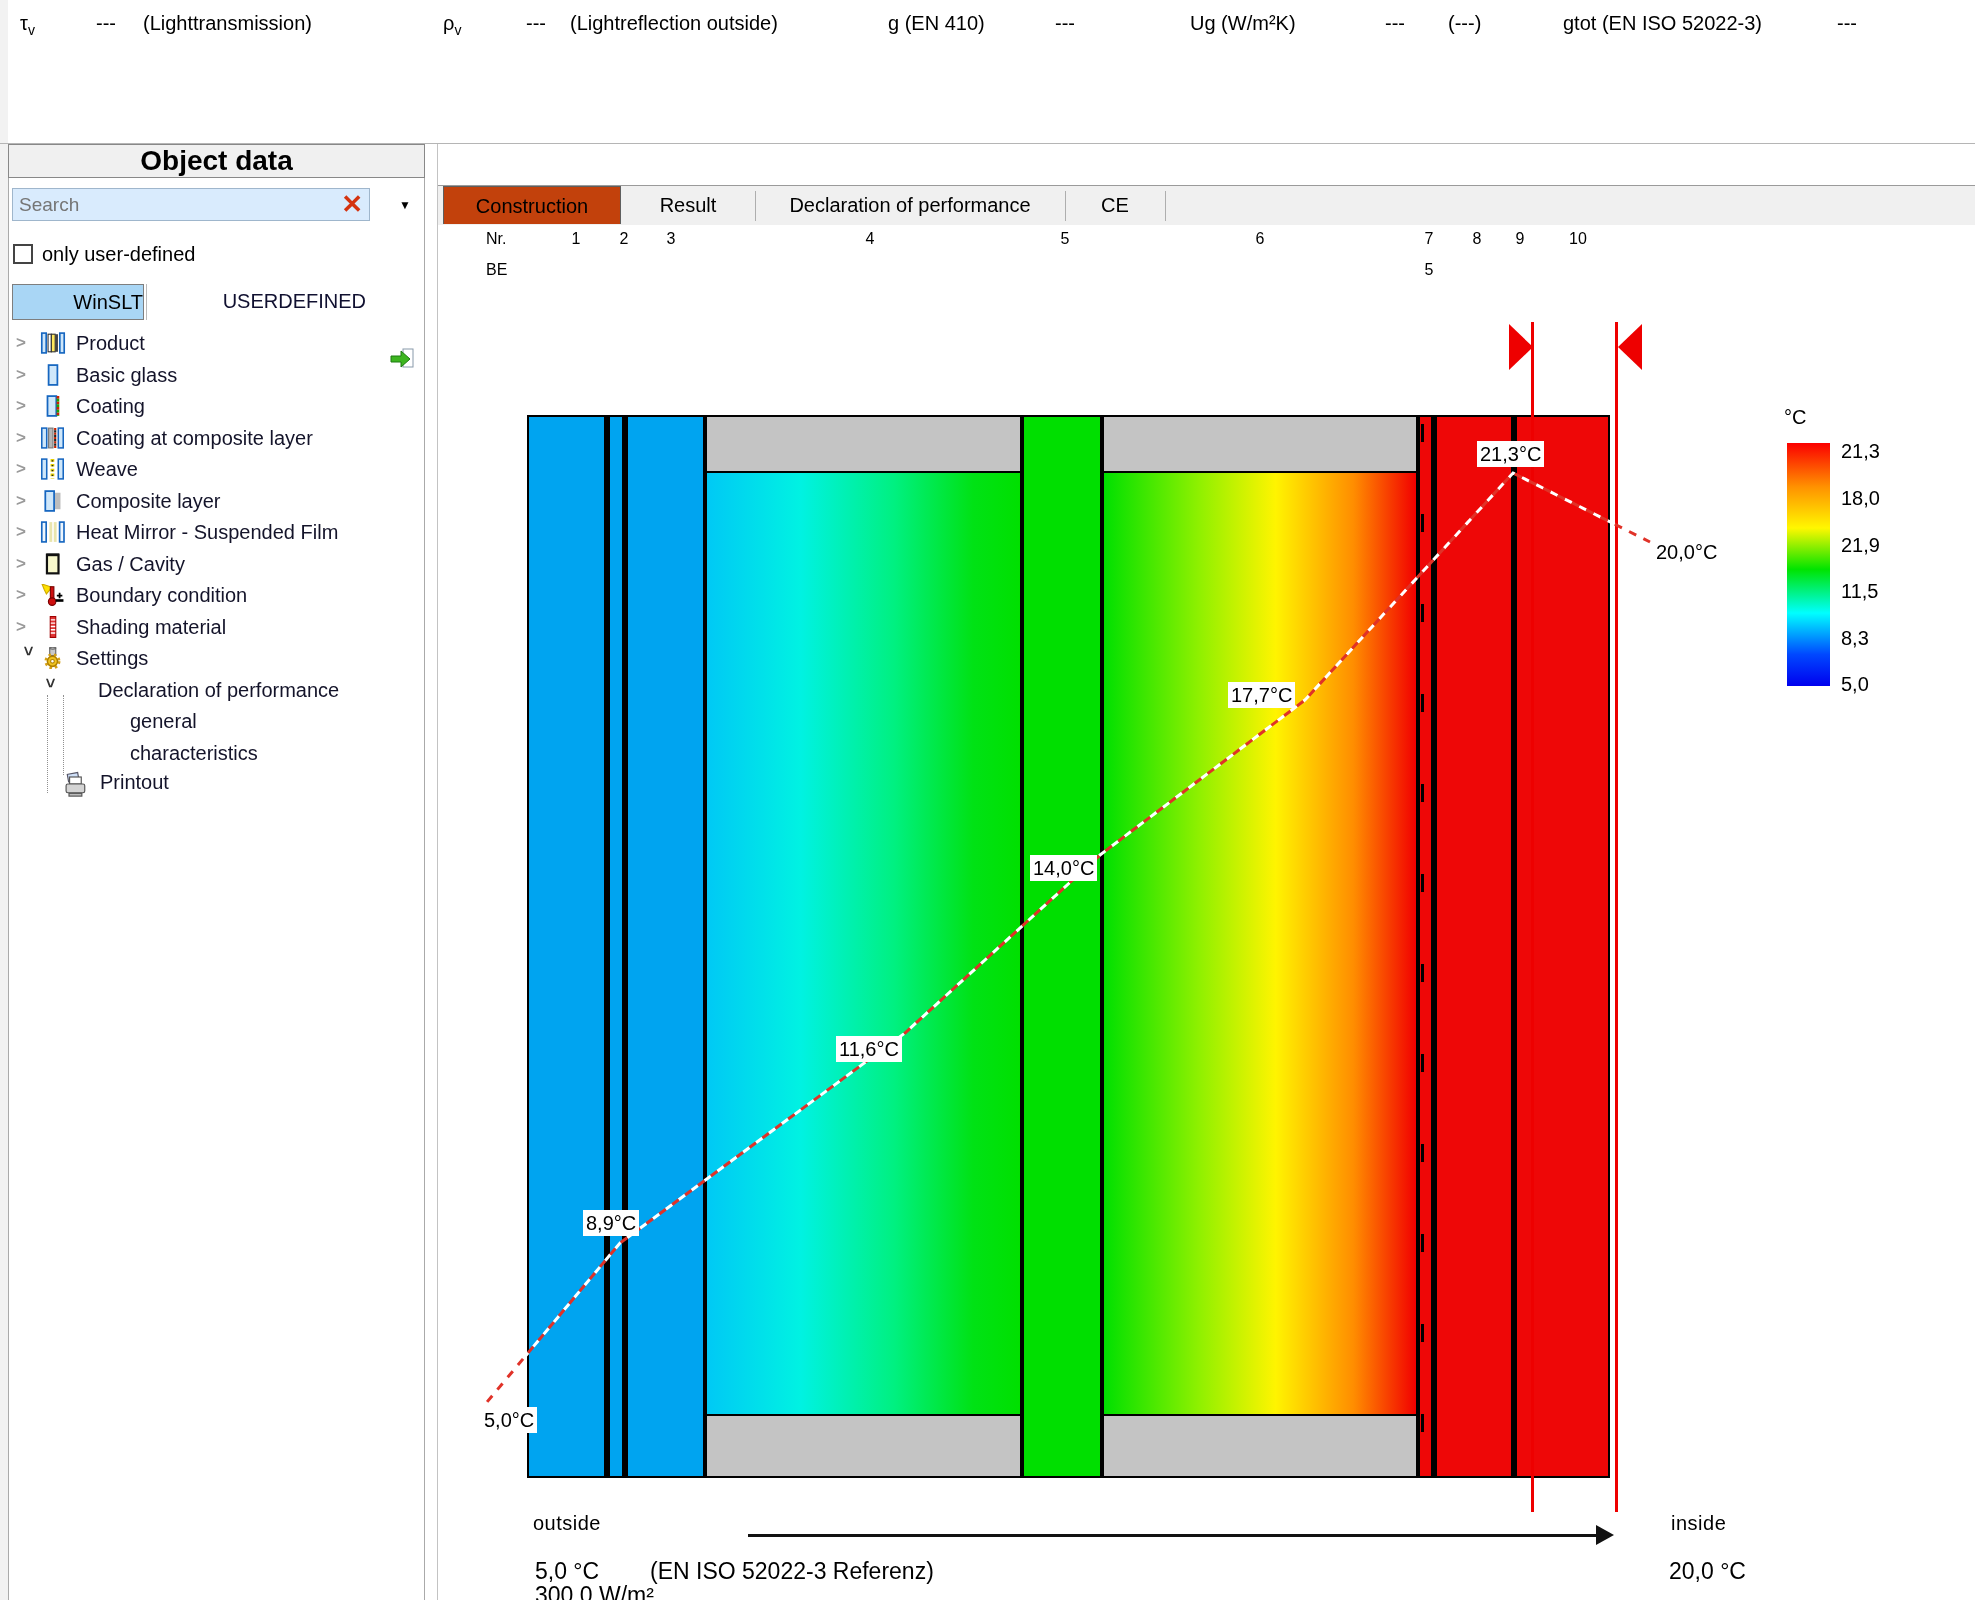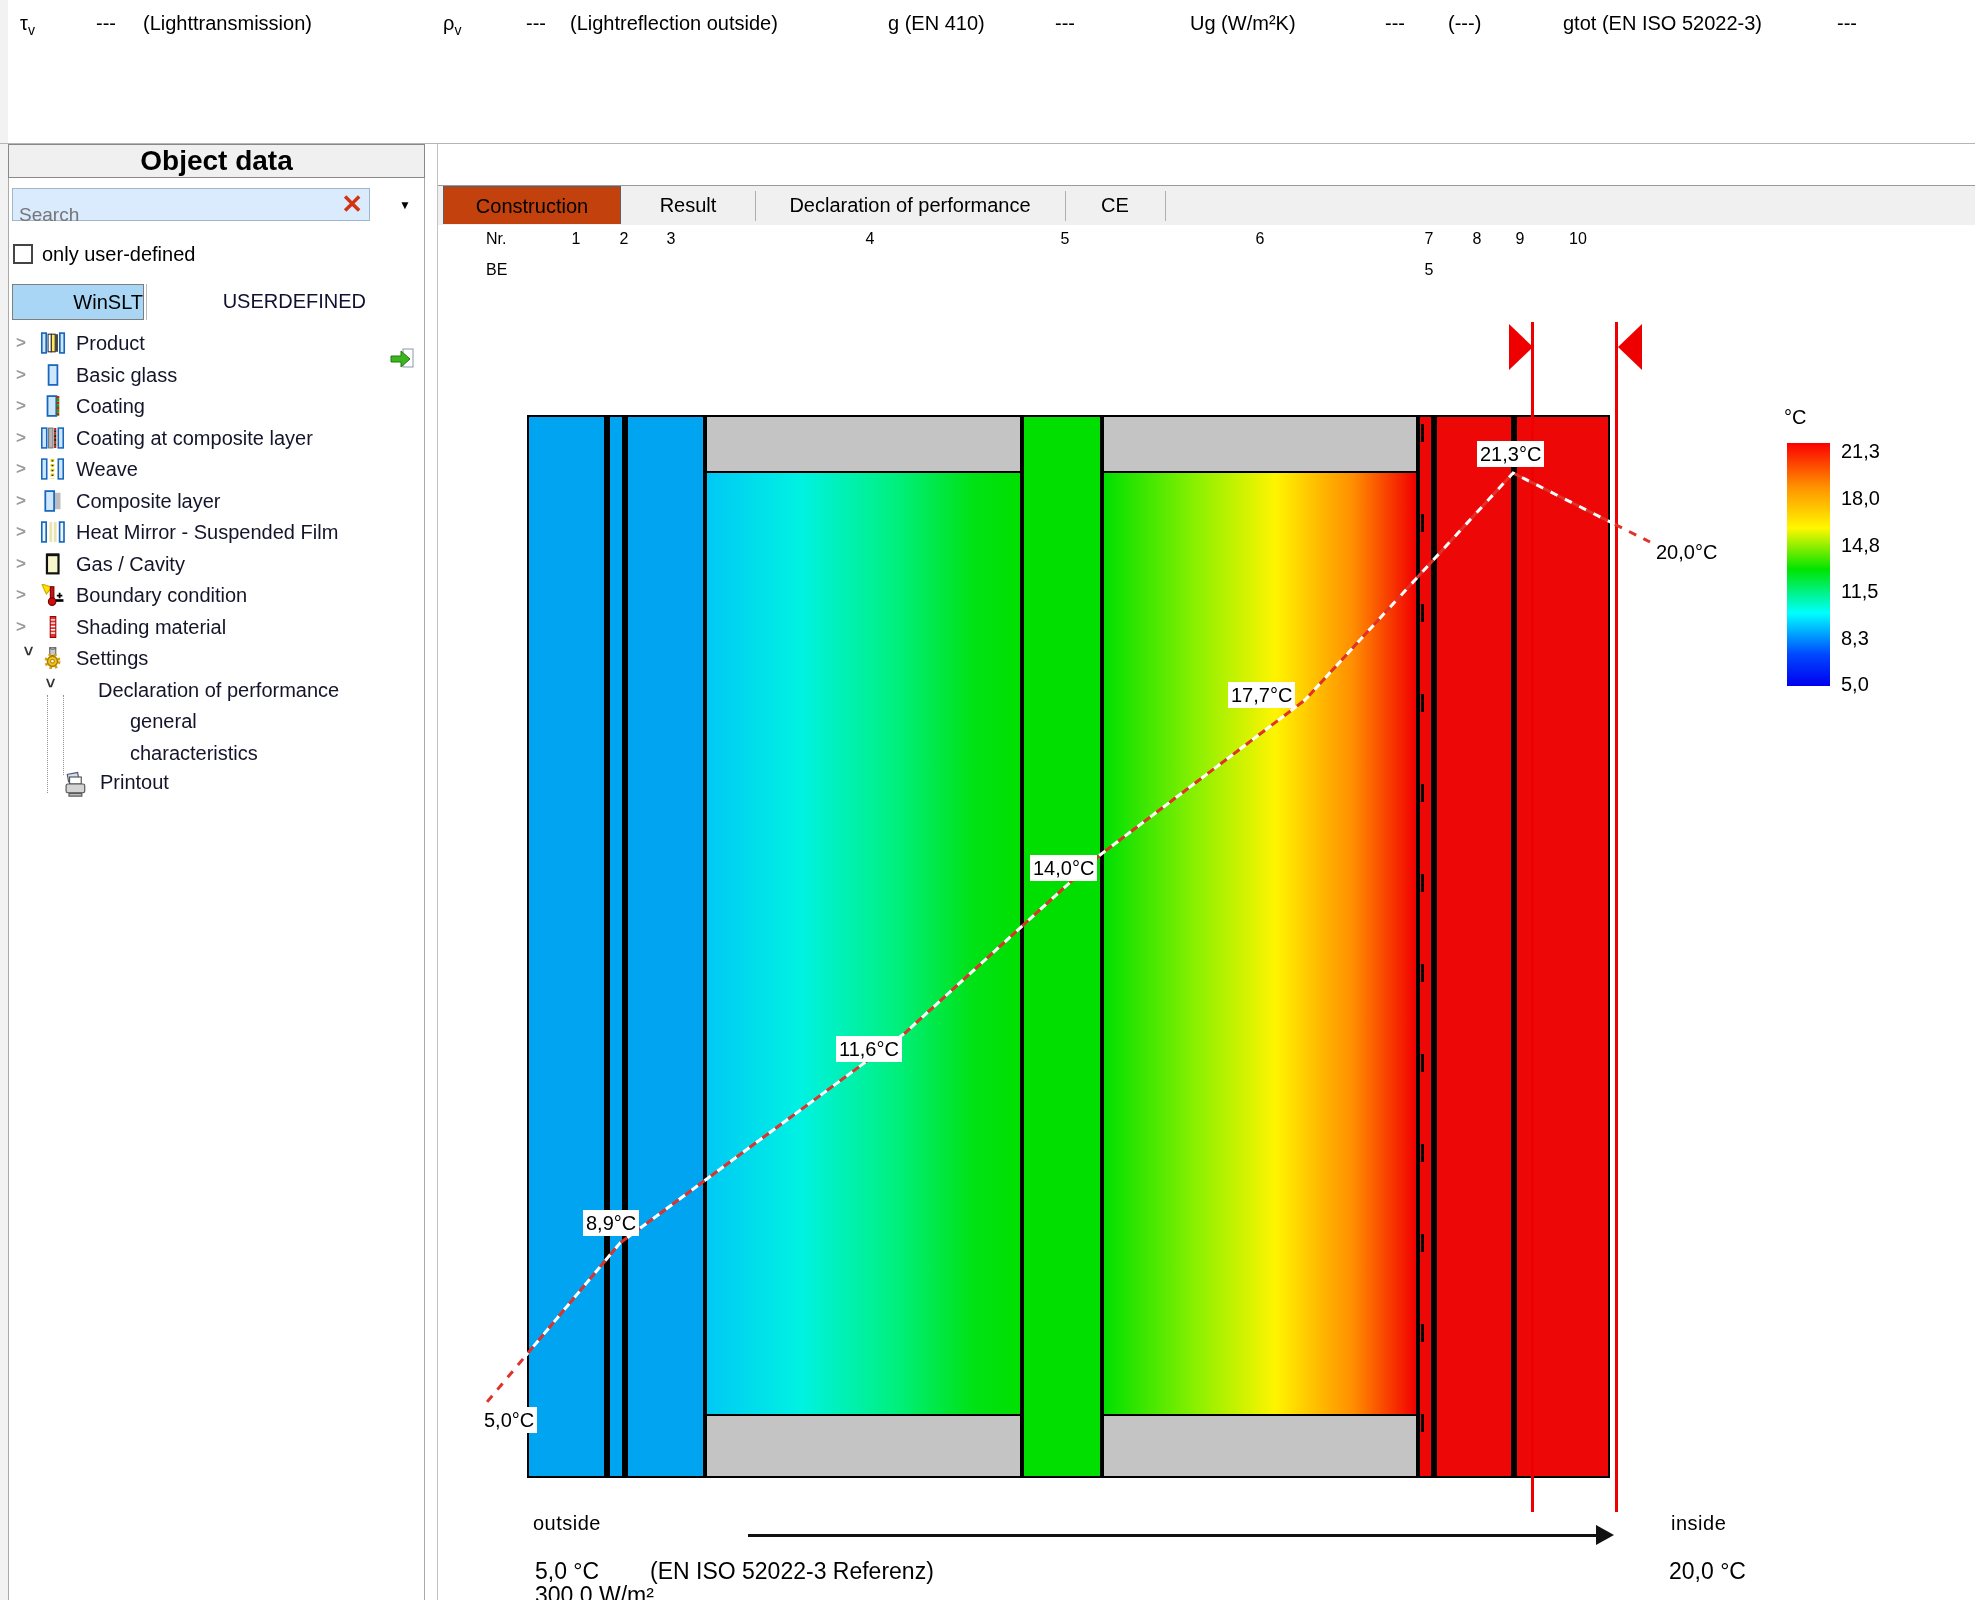--- a/index.html
+++ b/index.html
@@ -9,21 +9,21 @@
   
   .tb{position:absolute;top:12px;font-size:20px;white-space:nowrap;}
   .tb sub{font-size:14px;}
   
   #left-strip{position:absolute;left:0;top:0;width:8px;height:1600px;background:#f2f2f2;}
   #hline-top{position:absolute;left:0;top:143px;width:1975px;height:1px;background:#b5b5b5;}
   #sidebar-box{position:absolute;left:8px;top:144px;width:417px;height:1456px;background:#fff;border-left:1px solid #aaa;border-right:1px solid #aaa;box-sizing:border-box;}
   #obj-header{position:absolute;left:8px;top:144px;width:417px;height:34px;background:#f0f0f0;border:1px solid #888;box-sizing:border-box;
               font-weight:bold;font-size:28px;text-align:center;line-height:32px;}
   #search-box{position:absolute;left:12px;top:188px;width:358px;height:33px;background:#d9ebfd;border:1px solid #9fb6cc;box-sizing:border-box;}
-  #search-input{position:absolute;left:4px;top:12px;width:300px;height:26px;border:none;background:transparent;font-size:19px;color:#0f766e;outline:none;font-family:"Liberation Sans",sans-serif;}
+  #search-input{position:absolute;left:4px;top:2px;width:300px;height:26px;border:none;background:transparent;font-size:19px;color:#0f766e;outline:none;font-family:"Liberation Sans",sans-serif;}
   #search-clear{position:absolute;right:6px;top:-1px;font-size:26px;font-weight:bold;color:#d43310;cursor:pointer;line-height:32px;}
   #search-drop{position:absolute;left:392px;top:193px;width:26px;height:24px;font-size:12px;text-align:center;line-height:24px;color:#000;}
   #filter-check{position:absolute;left:13px;top:244px;width:20px;height:20px;border:2px solid #444;background:#fff;box-sizing:border-box;}
   #filter-label{position:absolute;left:42px;top:243px;font-size:20px;}
   .ptab{position:absolute;top:284px;height:36px;box-sizing:border-box;font-size:20px;text-align:right;line-height:34px;}
   #ptab-winslt{left:12px;width:132px;background:#a9d6f5;border:1px solid #7e7e7e;}
   #ptab-user{left:146px;width:220px;border-left:1px solid #bbb;color:#101030;}
   
   .trow{position:absolute;left:16px;height:28px;display:flex;align-items:center;font-size:20px;white-space:nowrap;}
   .chev{width:24px;color:#9a9a9a;font-size:17px;font-weight:bold;flex:0 0 24px;}
@@ -283,21 +283,21 @@
 <div class="tlabel" style="left:836px;top:1036px">11,6°C</div>
 <div class="tlabel" style="left:1030px;top:855px">14,0°C</div>
 <div class="tlabel" style="left:1228px;top:682px">17,7°C</div>
 <div class="tlabel" style="left:1477px;top:441px">21,3°C</div>
 <div class="tlabel" style="left:1653px;top:539px">20,0°C</div>
 
 <div class="abs" style="left:1784px;top:406px;font-size:20px">°C</div>
 <div id="legend-bar"></div>
 <div class="ltick" style="top:440px">21,3</div>
 <div class="ltick" style="top:487px">18,0</div>
-<div class="ltick" style="top:534px">14,8</div>
+<div class="ltick" style="top:534px">21,9</div>
 <div class="ltick" style="top:580px">11,5</div>
 <div class="ltick" style="top:627px">8,3</div>
 <div class="ltick" style="top:673px">5,0</div>
 
 <div class="bigword" style="left:533px;top:1512px">outside</div>
 <div id="arrow-line"></div>
 <div id="arrow-head"></div>
 <div class="bigword" style="left:1671px;top:1512px">inside</div>
 <div class="smalltxt" style="left:535px;top:1558px">5,0 °C</div>
 <div class="smalltxt" style="left:650px;top:1558px">(EN ISO 52022-3 Referenz)</div>

